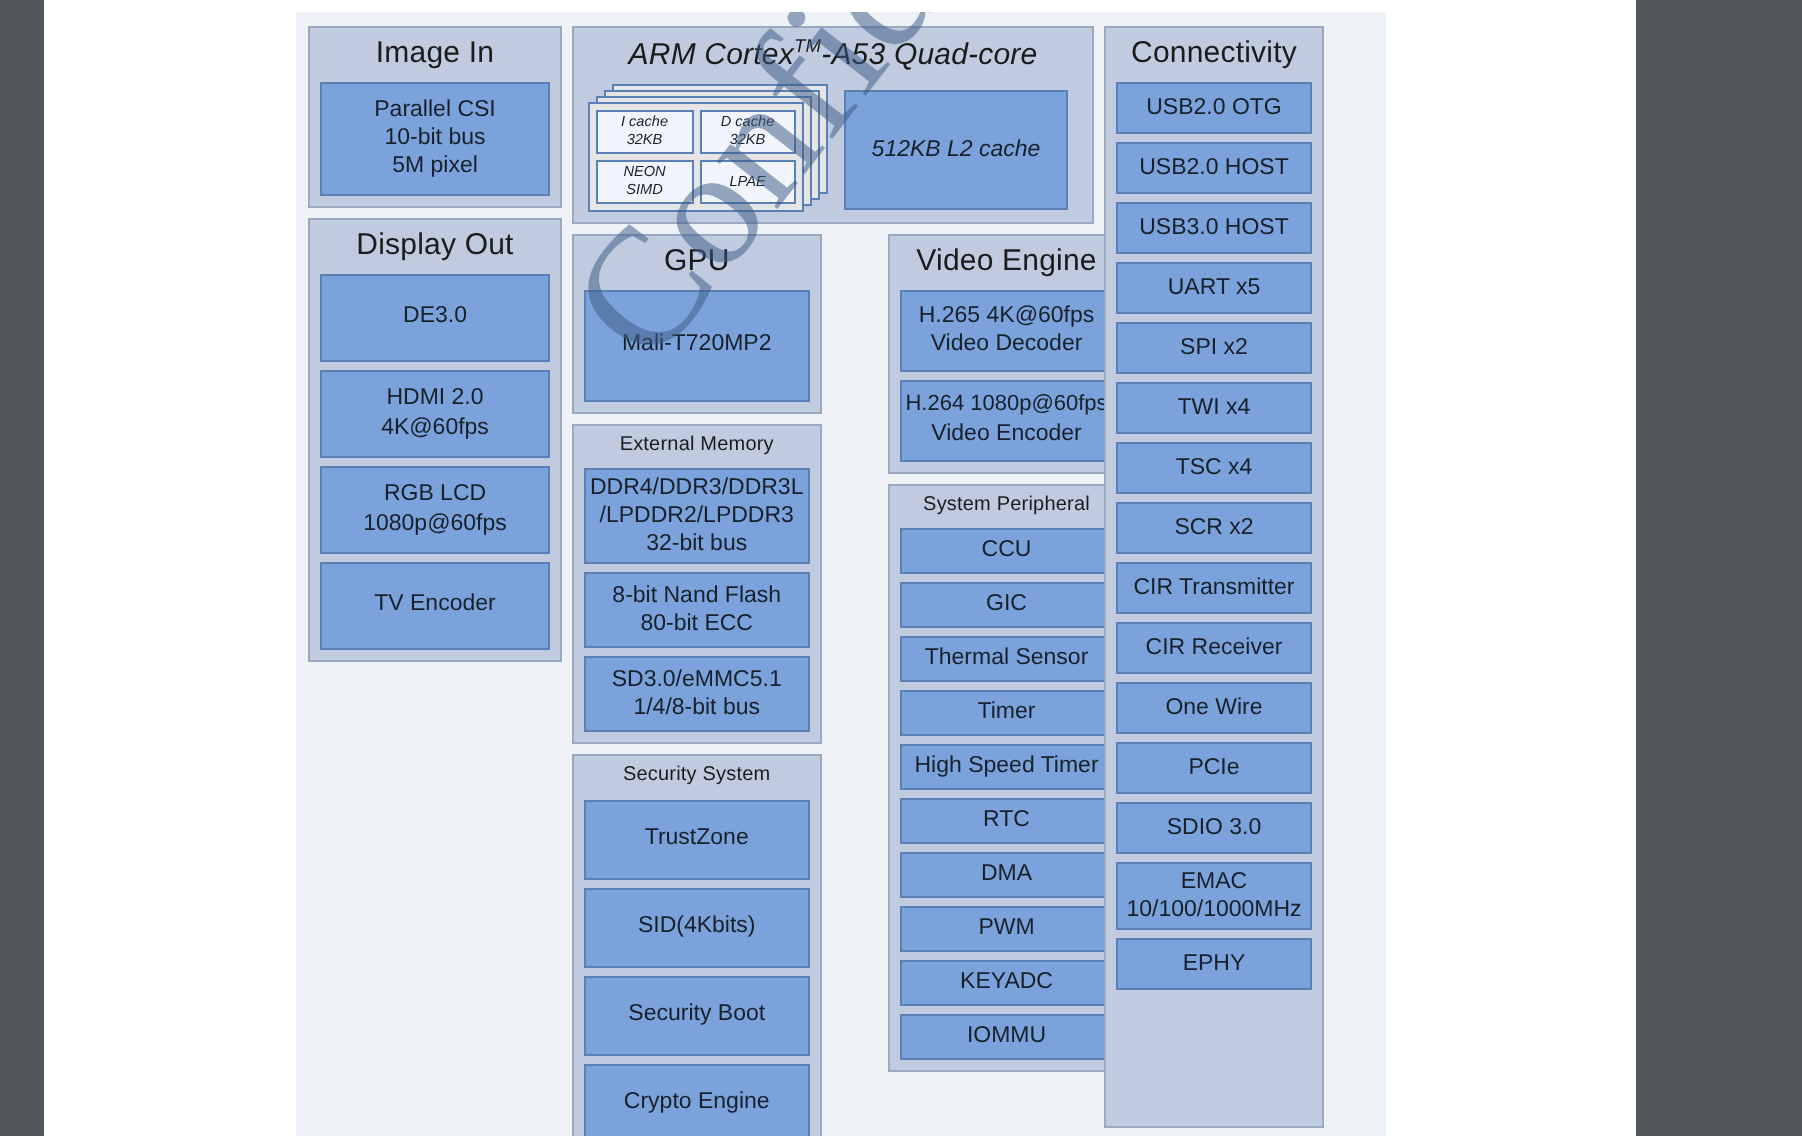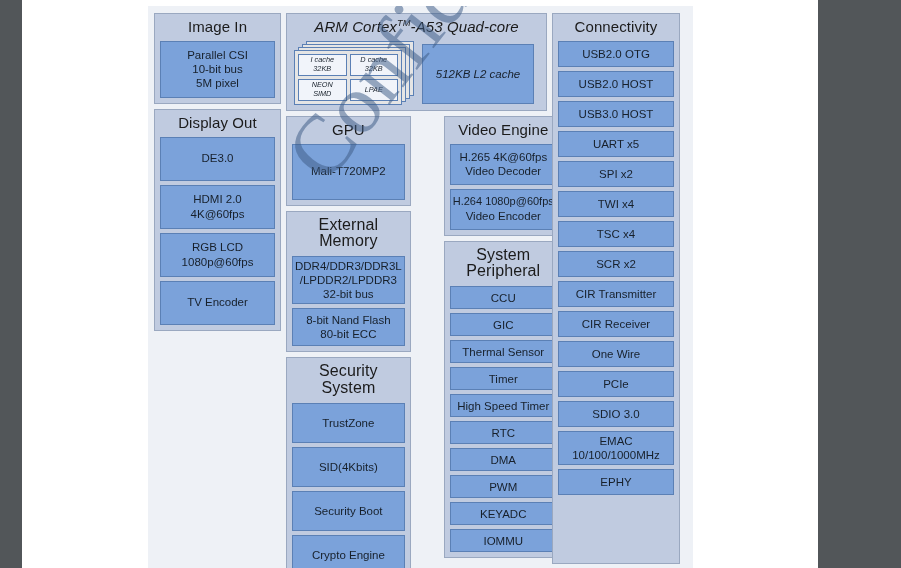--- a/index.html
+++ b/index.html
@@ -59,41 +59,41 @@
   .col {
     display: flex;
     flex-direction: column;
     gap: 5px;
     position: relative;
     z-index: 2;
   }
   #col-left   { width: 127px; }
   #col-mid1   { width: 131px; }
   #col-mid2   { width: 125px; }
-  #col-right  { width: 128px; }
+  #col-right  { width: 110px; }
 
   
   .group {
     background: #c0cbe0;
     border: 1px solid #9aa8c0;
     box-sizing: border-box;
     padding: 4px 5px 5px 5px;
     display: flex;
     flex-direction: column;
     gap: 4px;
   }
   .group-title {
     text-align: center;
     font-size: 15px;
     color: #1b1b1b;
     line-height: 1.05;
     padding: 1px 0 2px 0;
     letter-spacing: 0.1px;
   }
-  .group-title.small { font-size: 16px; }
+  .group-title.small { font-size: 10px; }
 
   
   .blk {
     background: #7ba2da;
     border: 1px solid #5b80b5;
     box-sizing: border-box;
     color: #17202b;
     font-size: 11.5px;
     line-height: 1.22;
     text-align: center;
@@ -272,20 +272,24 @@
             <div class="group-title small">External Memory</div>
             <div class="blk h-mem3">
               <span class="ln">DDR4/DDR3/DDR3L</span>
               <span class="ln">/LPDDR2/LPDDR3</span>
               <span class="ln">32-bit bus</span>
             </div>
             <div class="blk h-mem2">
               <span class="ln">8-bit Nand Flash</span>
               <span class="ln">80-bit ECC</span>
             </div>
+            <div class="blk h-mem2">
+              <span class="ln">SD3.0/eMMC5.1</span>
+              <span class="ln">1/4/8-bit bus</span>
+            </div>
           </div>
 
           <div class="group">
             <div class="group-title small">Security System</div>
             <div class="blk h-sec">
               <span class="ln">TrustZone</span>
             </div>
             <div class="blk h-sec">
               <span class="ln">SID(4Kbits)</span>
             </div>

